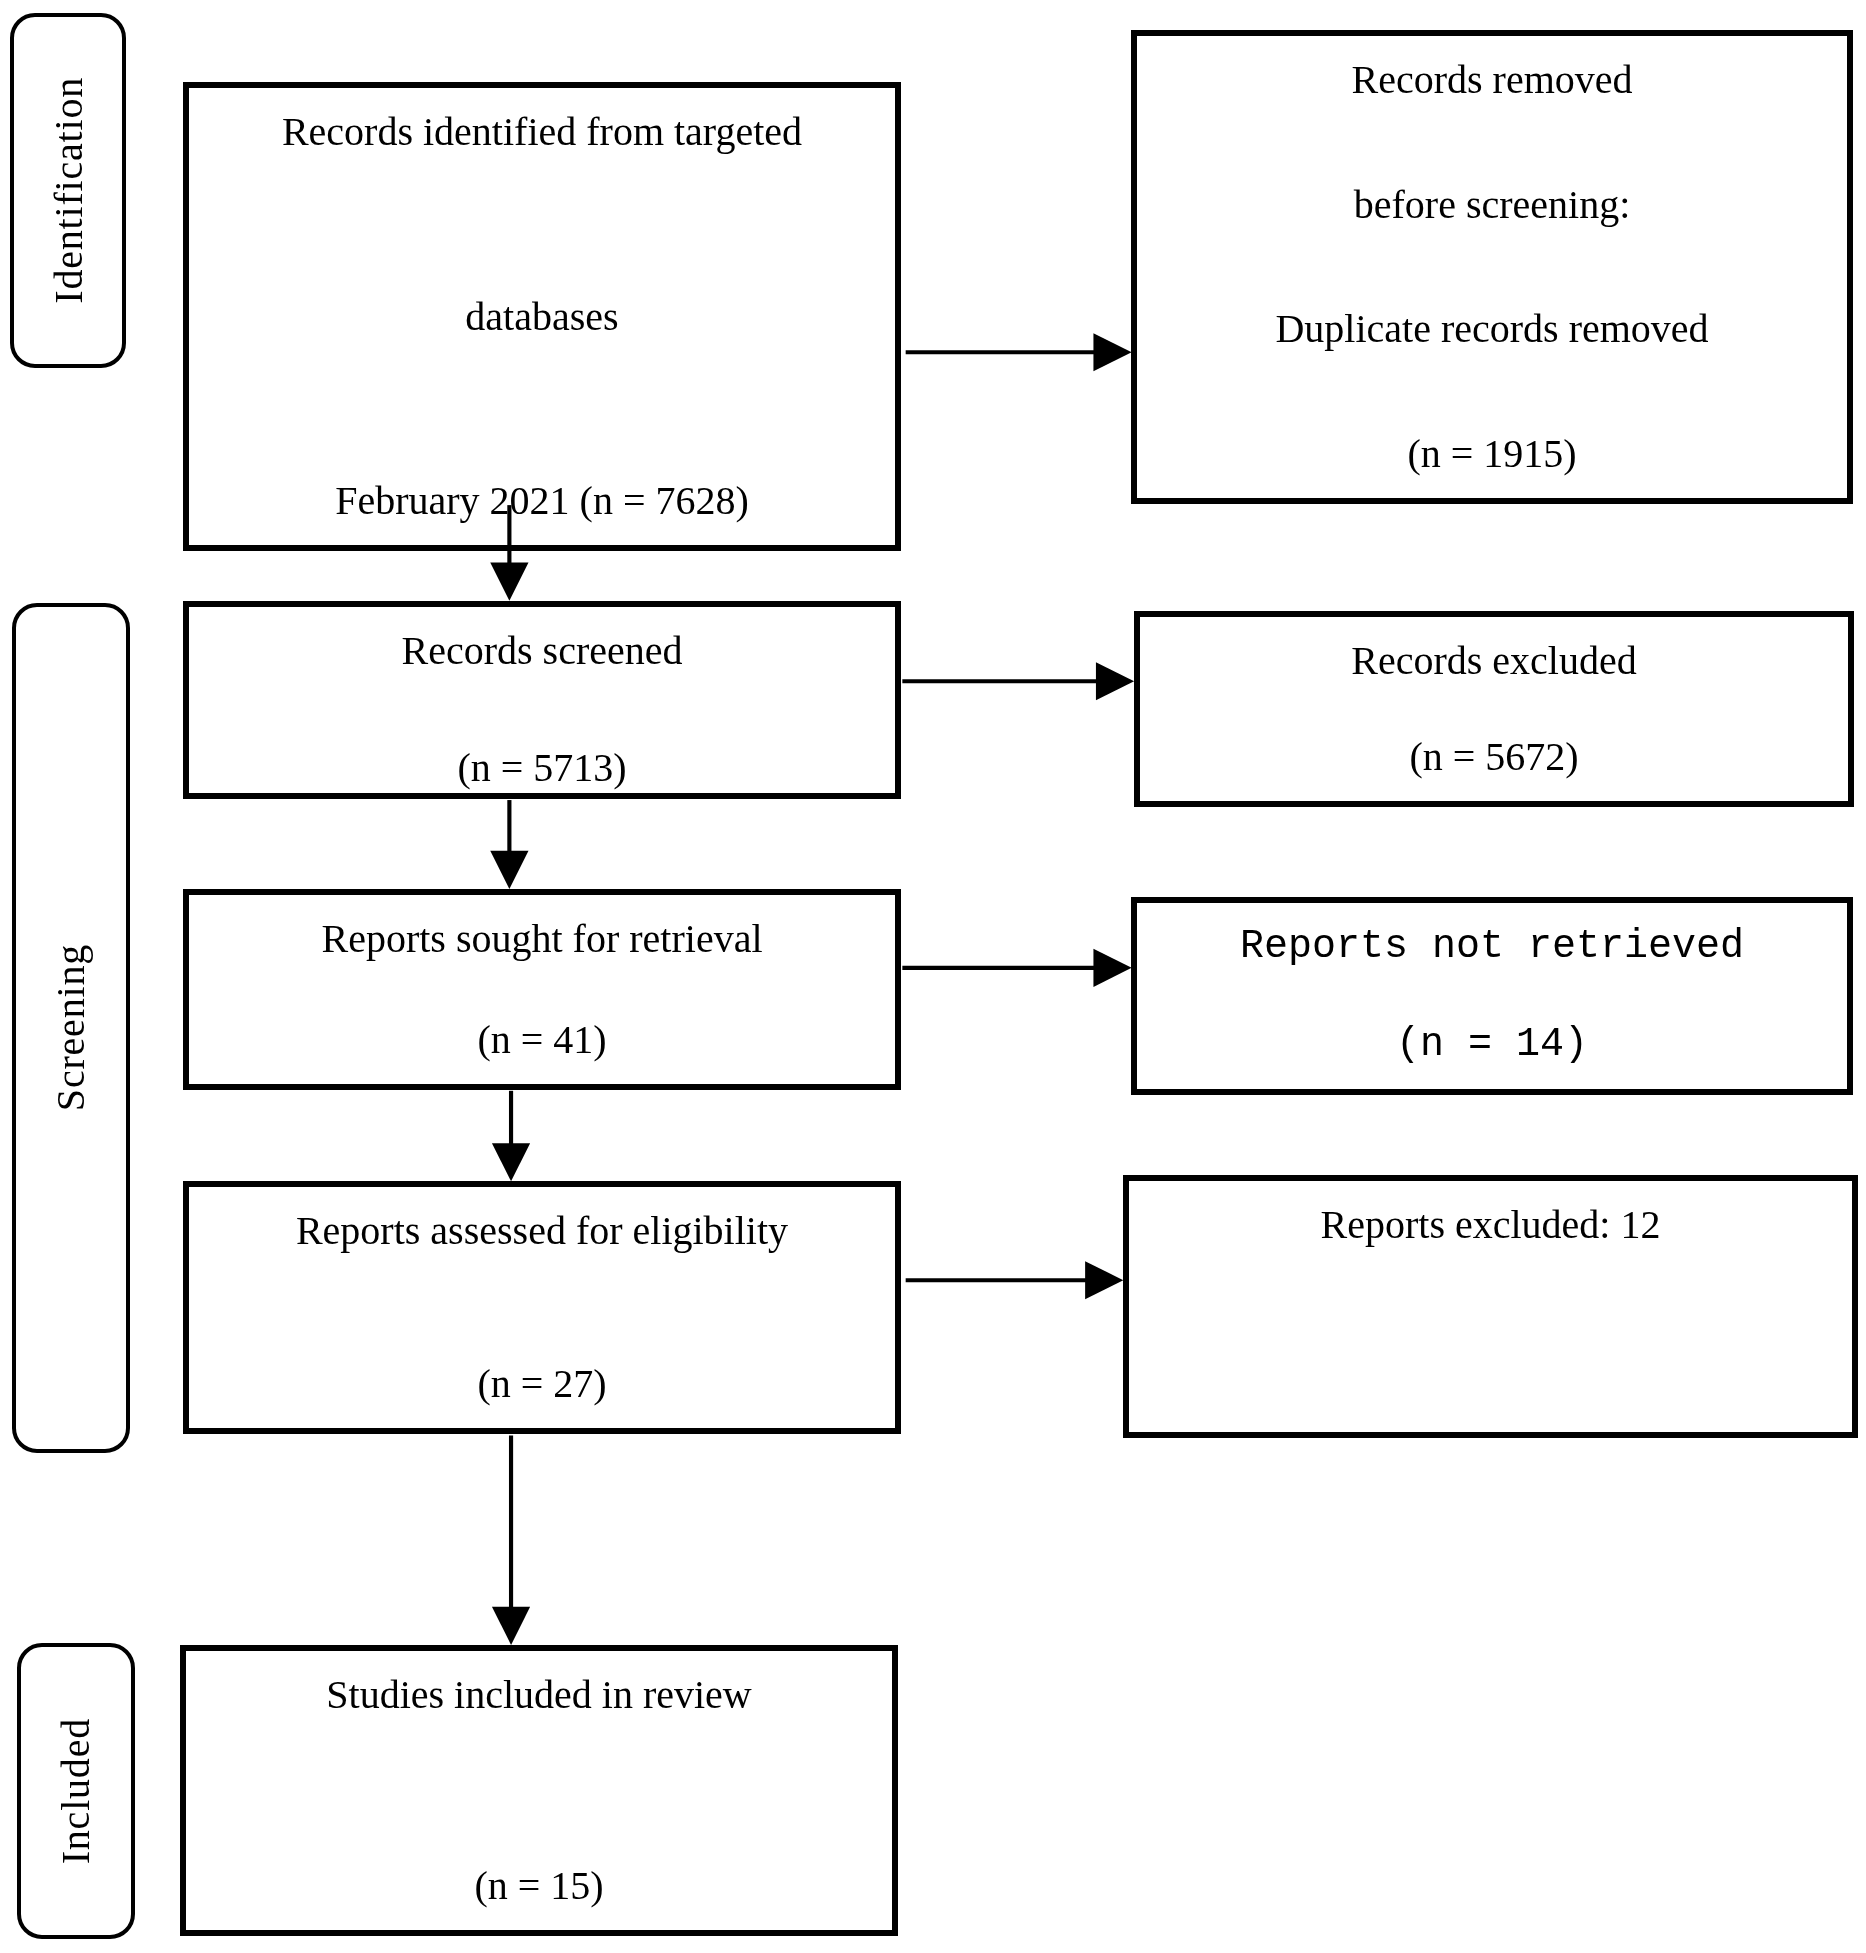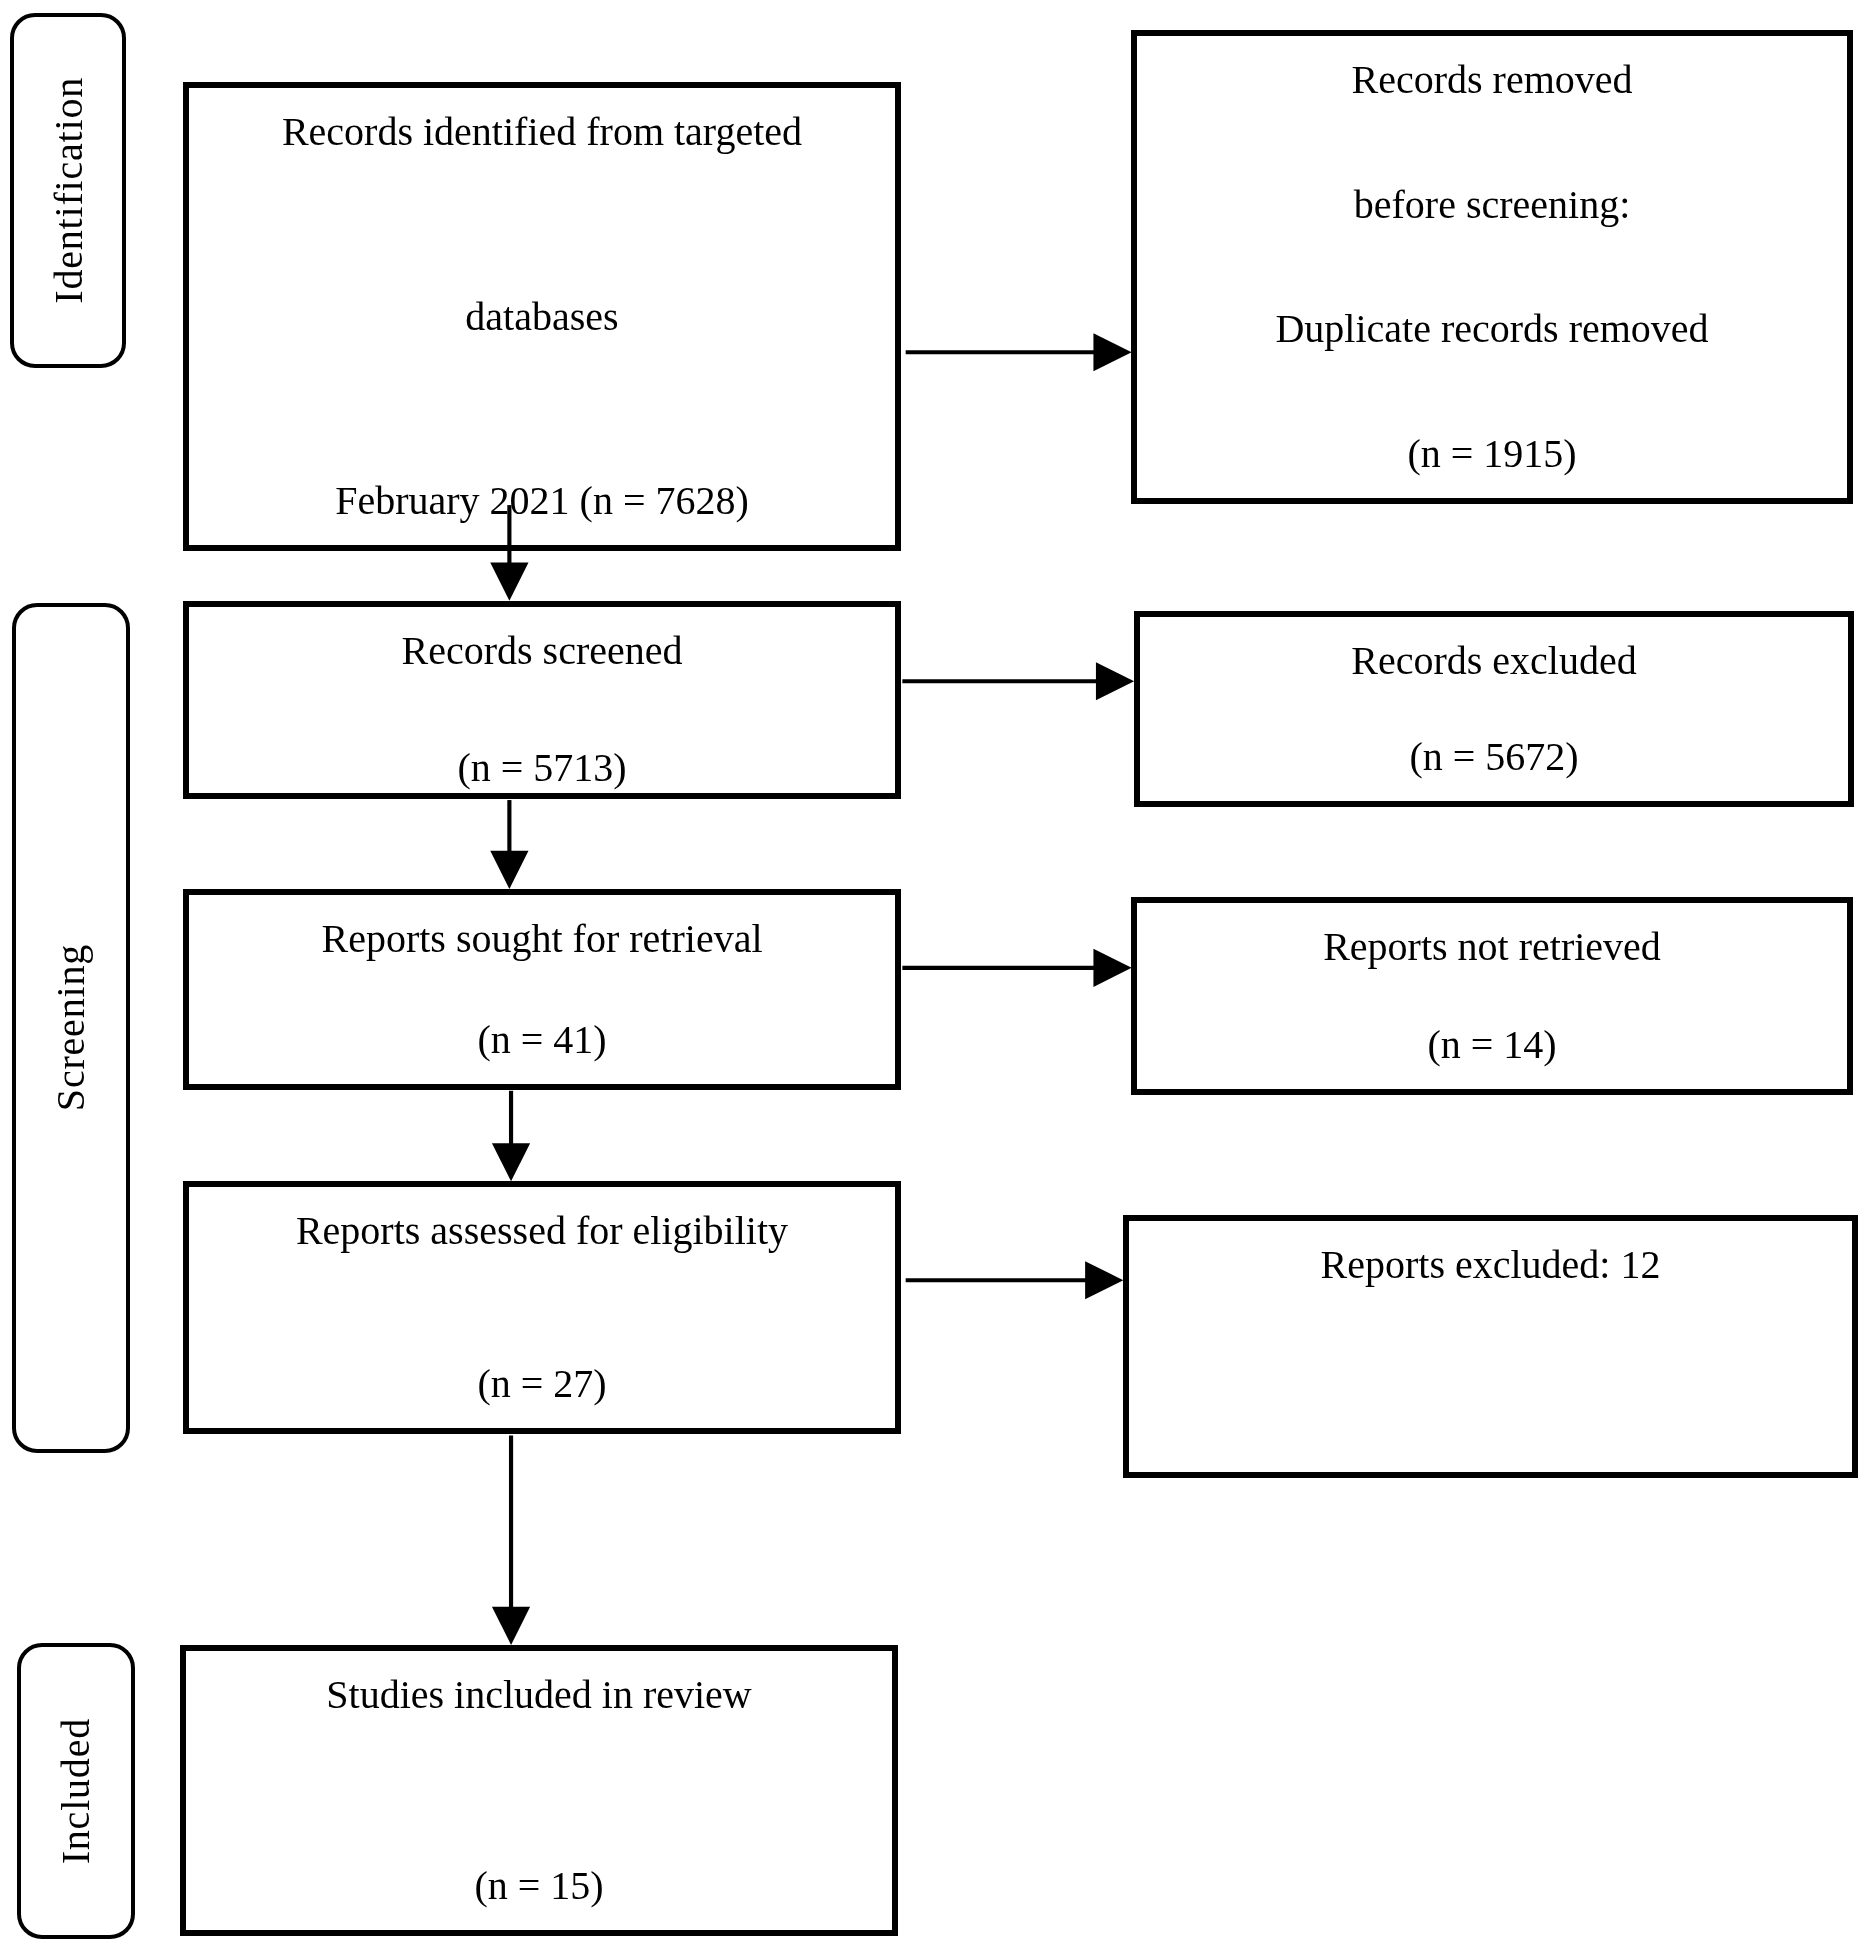--- a/index.html
+++ b/index.html
@@ -51,22 +51,22 @@
   #included-stage       { left: 16.6px;  top: 1643px; width: 110px; height: 288px; }
 
   #box-identified { left: 183px;  top: 42px;   width: 706px; height: 457px; margin-top: 40px; }
   #box-screened   { left: 183px;  top: 601px;  width: 706px; height: 186px; gap: 29px; }
   #box-sought     { left: 183px;  top: 889px; width: 706px; height: 189px; }
   #box-assessed   { left: 183px;  top: 1181px; width: 706px; height: 241px; }
   #box-included   { left: 180px;  top: 1645px; width: 706px; height: 279px; }
 
   #box-removed          { left: 1131px; top: 30px;   width: 710px; height: 462px; }
   #box-records-excluded { left: 1134px; top: 611px;  width: 708px; height: 184px; }
-  #box-not-retrieved    { left: 1131px; top: 897px; width: 710px; height: 186px; }
-  #box-reports-excluded { left: 1123px; top: 1175px; width: 723px; height: 251px; margin-top: 40px; }
+  #box-not-retrieved    { left: 1131px; top: 897px; width: 710px; height: 186px; font-family: Liberation Mono, monospace; }
+  #box-reports-excluded { left: 1123px; top: 1175px; width: 723px; height: 251px; }
 
   #arrow-layer {
     position: absolute;
     left: 0; top: 0;
     width: 1867px; height: 1954px;
     pointer-events: none;
   }
   #arrow-layer line { stroke: #000000; stroke-width: 5; }
   #arrow-layer polygon { fill: #000000; }
 </style>

